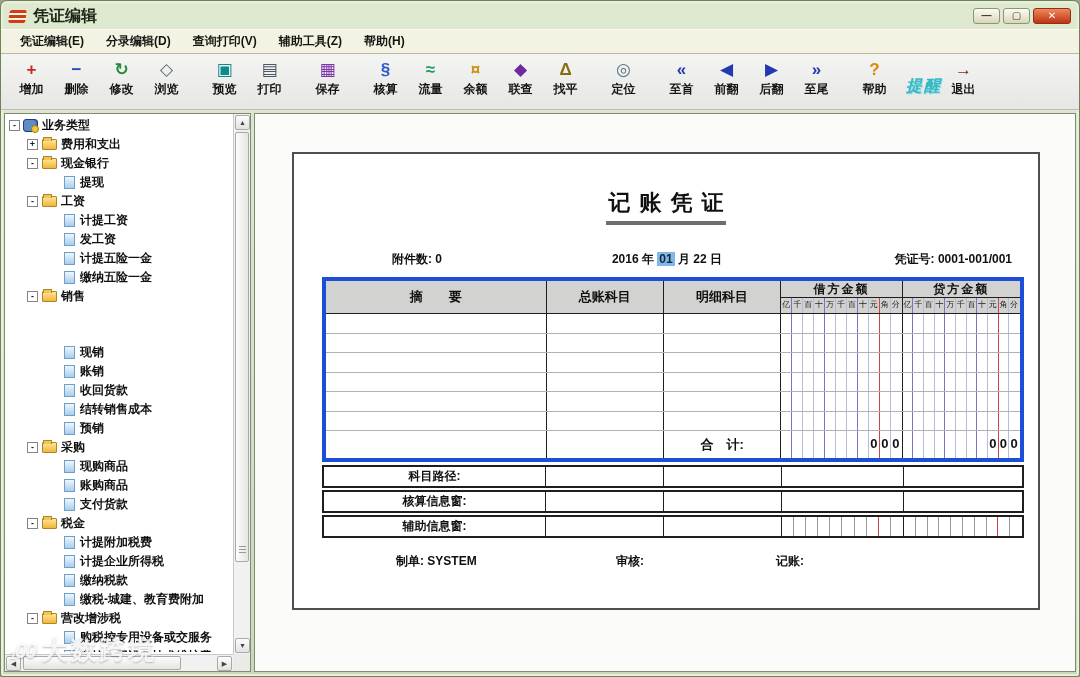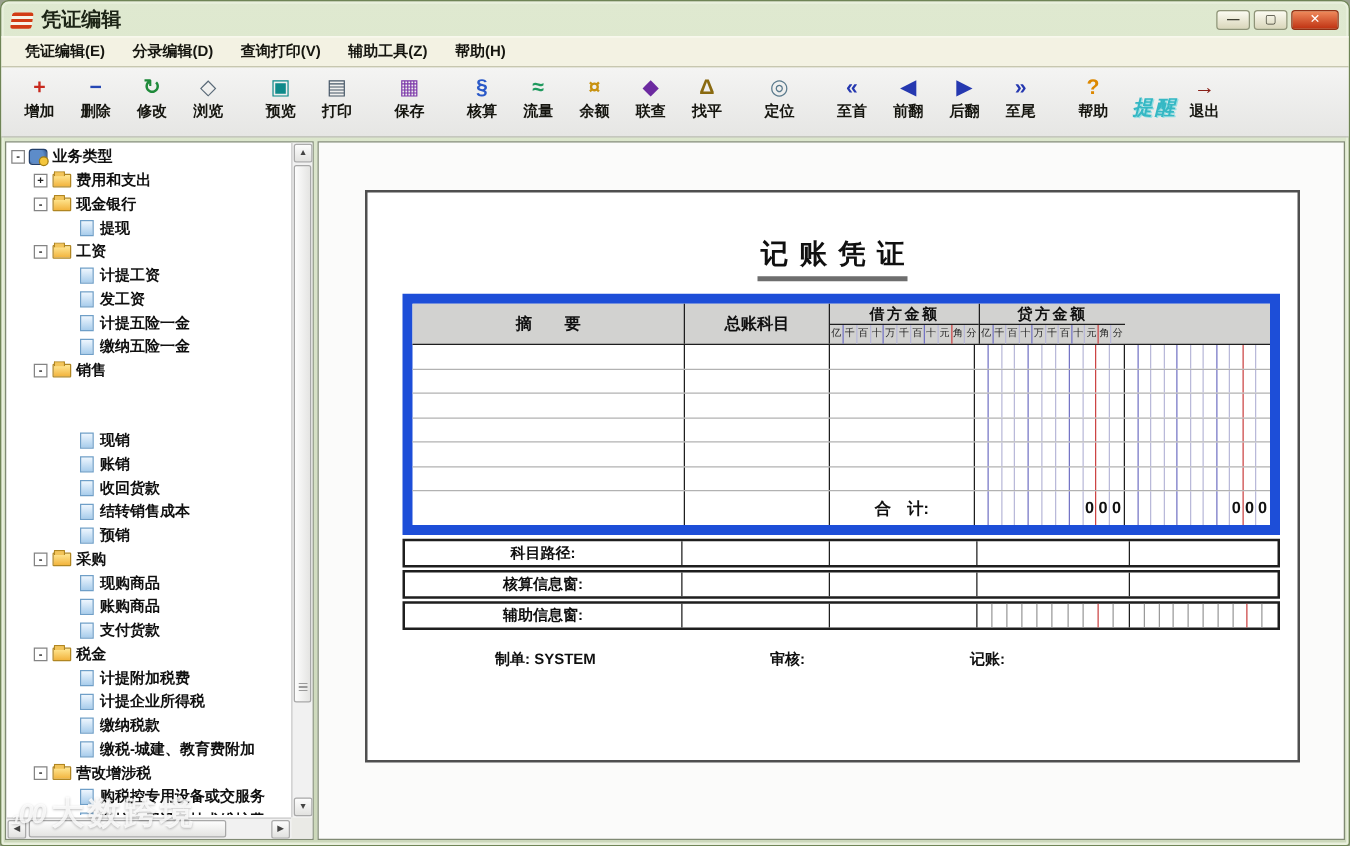--- a/index.html
+++ b/index.html
@@ -83,21 +83,21 @@
     letter-spacing:9px; color:#101010; text-indent:9px; }
   .v-underline { width:120px; height:4px; background:#6e6e6e; margin:3px auto 0; }
 
   .v-info { position:relative; margin:24px 26px 0 28px; height:18px;
     font-size:12px; font-weight:bold; color:#101010; }
   .v-attach { position:absolute; left:70px; top:2px; }
   .v-date { position:absolute; left:0; right:0; top:2px; text-align:center; }
   .v-date .mon { background:#82b7e6; color:#10243a; padding:0 2px; }
   .v-no { position:absolute; right:0; top:2px; }
 
-  .v-table { margin:10px 14px 0 28px; border:8px solid #1d4ed8; }
+  .v-table { margin:10px 14px 0 28px; border:4px solid #1d4ed8; }
   .w-sum { width:31.8%; } .w-led { width:16.9%; } .w-det { width:16.9%; }
   .w-deb { width:17.5%; } .w-cre { width:16.9%; }
 
   .vt-head { display:flex; background:#d2d2d0; border-bottom:1px solid #1e1e1e; height:33px; }
   .vt-head .hc { border-right:1px solid #1e1e1e; display:flex; align-items:center;
     justify-content:center; font-size:13px; font-weight:bold; color:#101010; }
   .h-amount { display:flex; flex-direction:column; border-right:1px solid #1e1e1e; }
   .h-amount:last-child, .vt-head .hc:last-child { border-right:none; }
   .h-amt-title { height:17px; border-bottom:1px solid #1e1e1e; text-align:center;
     font-size:12px; font-weight:bold; line-height:17px; letter-spacing:2px; color:#101010; }
@@ -368,25 +368,44 @@
       </div>
       <div class="sb-corner"></div>
     </div>
 
     <div class="main-panel">
       <div class="page">
 
         <div class="v-title">记账凭证</div>
         <div class="v-underline"></div>
 
+        <div class="v-info">
+          <span class="v-attach">
+            <span>附件数:</span>
+            <span>0</span>
+          </span>
+          <span class="v-date">
+            <span>2016</span>
+            <span>年</span>
+            <span class="mon">01</span>
+            <span>月</span>
+            <span>22</span>
+            <span>日</span>
+          </span>
+          <span class="v-no">
+            <span>凭证号:</span>
+            <span>0001-001/001</span>
+          </span>
+        </div>
 
         <div class="v-table">
           <div class="vt-head">
             <div class="hc w-sum">摘　　要</div>
             <div class="hc w-led">总账科目</div>
+            <div class="hc w-det">明细科目</div>
             <div class="h-amount w-deb">
               <div class="h-amt-title">借方金额</div>
               <div class="h-units" id="units-debit">
                   <span class="unit" style="border-right: 1px solid rgb(117, 117, 197);">亿</span>
                   <span class="unit" style="border-right: 1px solid rgb(185, 185, 217);">千</span>
                   <span class="unit" style="border-right: 1px solid rgb(185, 185, 217);">百</span>
                   <span class="unit" style="border-right: 1px solid rgb(117, 117, 197);">十</span>
                   <span class="unit" style="border-right: 1px solid rgb(185, 185, 217);">万</span>
                   <span class="unit" style="border-right: 1px solid rgb(185, 185, 217);">千</span>
                   <span class="unit" style="border-right: 1px solid rgb(117, 117, 197);">百</span>

